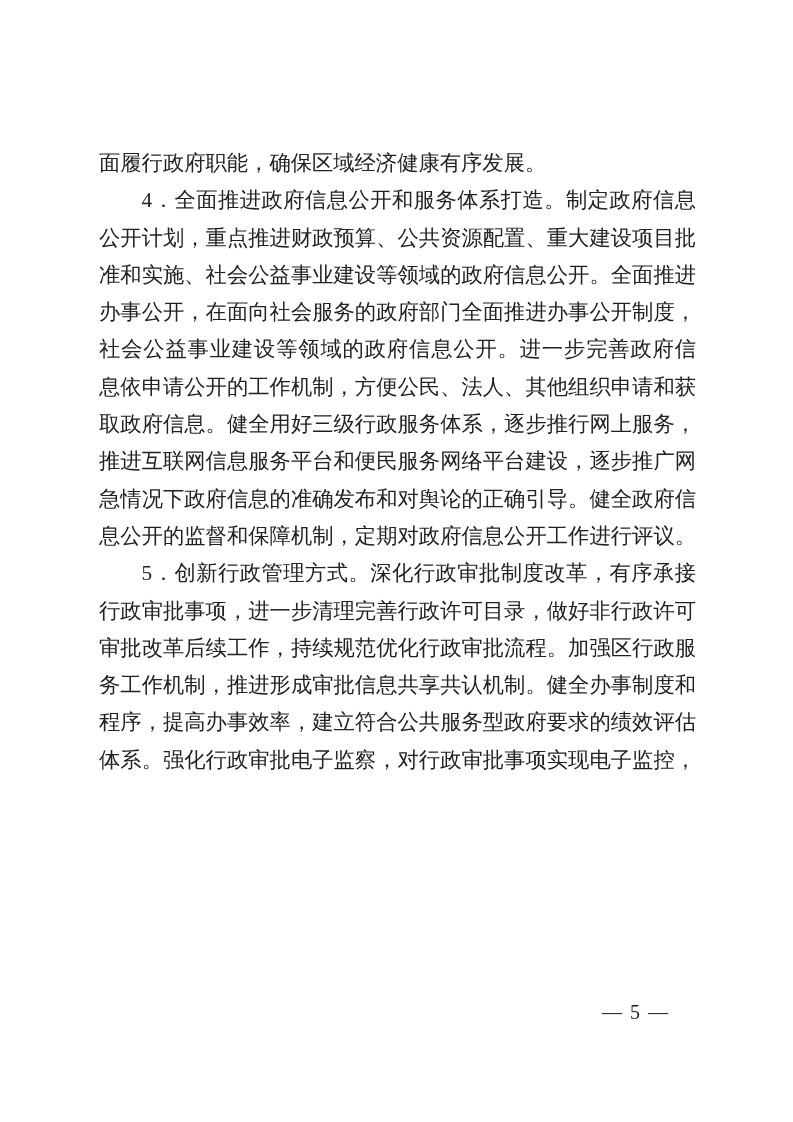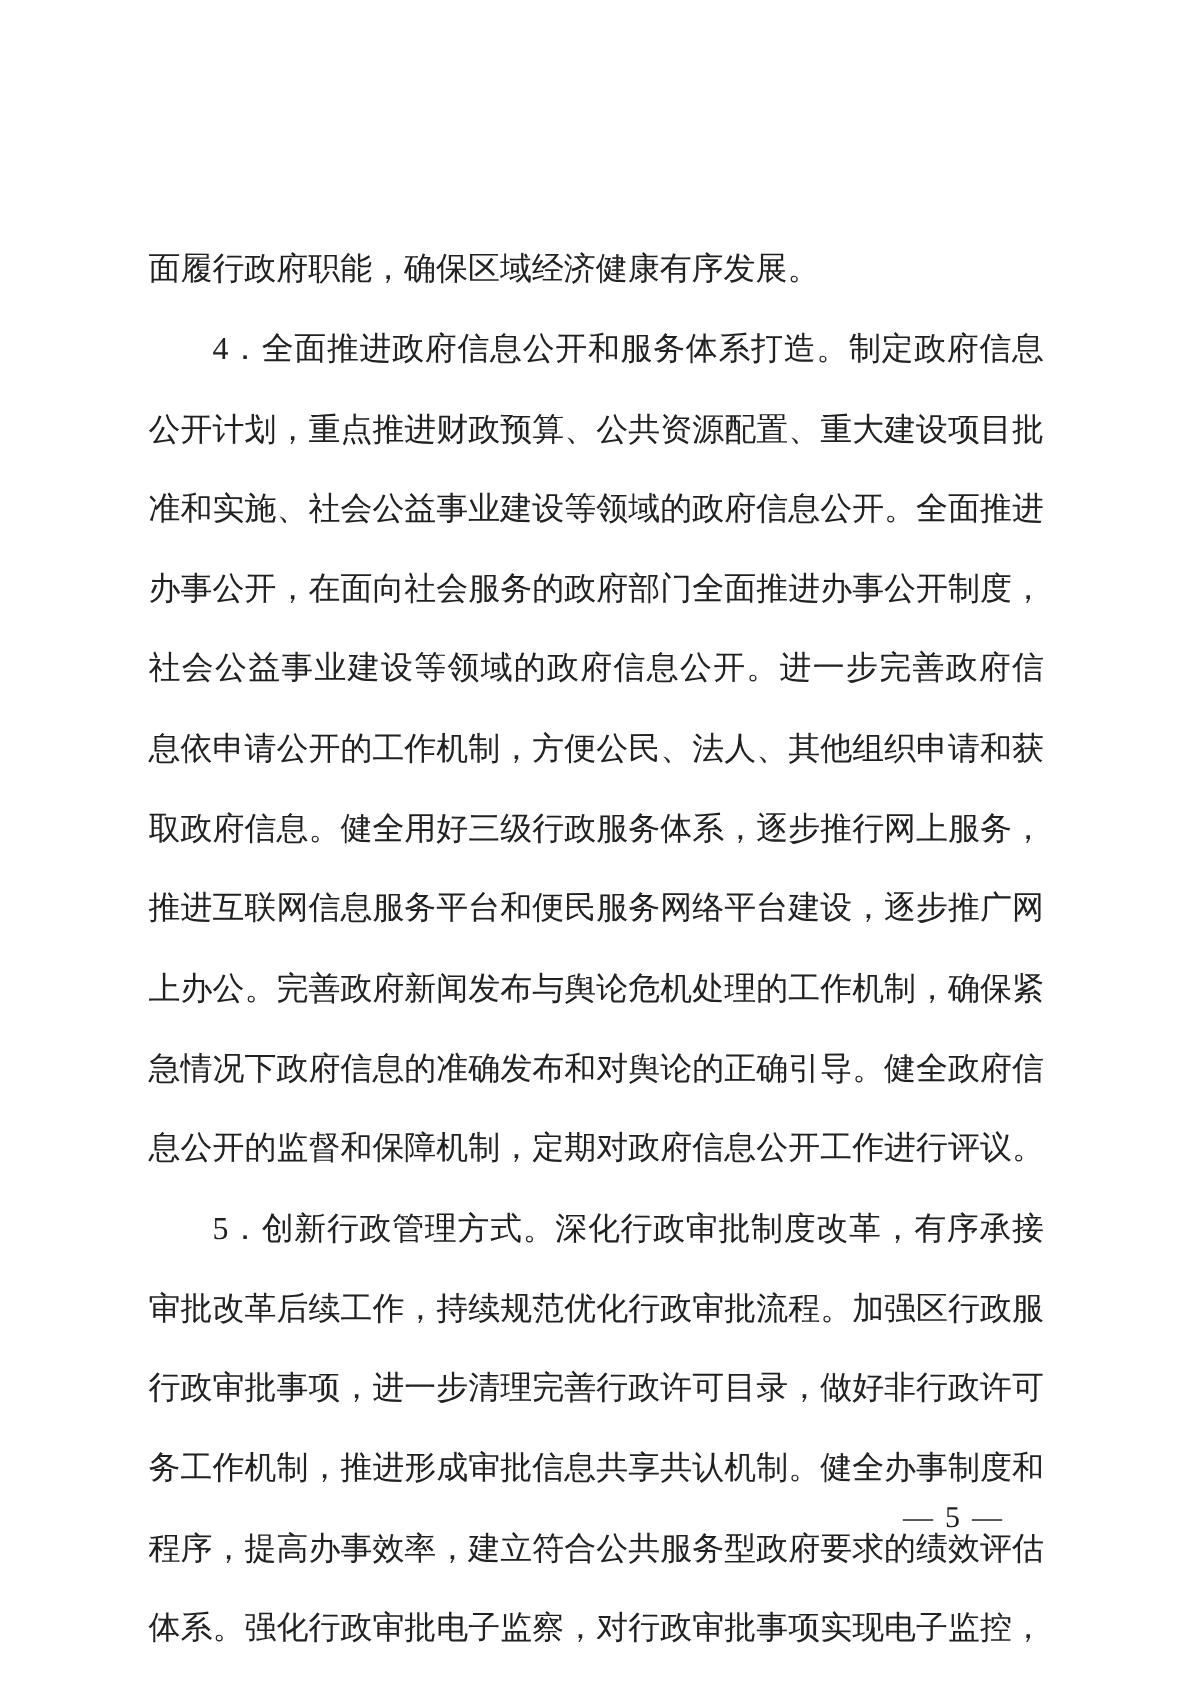--- a/index.html
+++ b/index.html
@@ -21,21 +21,20 @@
     left: 99px;
     top: 145px;
     width: 597px;
   }
   .line {
     font-size: 21.3px;
     line-height: 37.3px;
     height: 37.3px;
     white-space: nowrap;
     overflow: visible;
-    margin-top: 16px;
   }
   .line.fill {
     white-space: normal;
     text-align: justify;
     text-align-last: justify;
     text-justify: inter-character;
   }
   .line.indent {
     text-indent: 2em;
   }
@@ -61,28 +60,27 @@
       </div>
       <div>
         <div class="line fill indent">4．全面推进政府信息公开和服务体系打造。制定政府信息</div>
         <div class="line fill">公开计划，重点推进财政预算、公共资源配置、重大建设项目批</div>
         <div class="line fill">准和实施、社会公益事业建设等领域的政府信息公开。全面推进</div>
         <div class="line fill">办事公开，在面向社会服务的政府部门全面推进办事公开制度，</div>
         <div class="line fill">社会公益事业建设等领域的政府信息公开。进一步完善政府信</div>
         <div class="line fill">息依申请公开的工作机制，方便公民、法人、其他组织申请和获</div>
         <div class="line fill">取政府信息。健全用好三级行政服务体系，逐步推行网上服务，</div>
         <div class="line fill">推进互联网信息服务平台和便民服务网络平台建设，逐步推广网</div>
-        <div class="line fill">上办公。完善政府新闻发布与舆论危机处理的工作机制，确保紧</div>
         <div class="line fill">急情况下政府信息的准确发布和对舆论的正确引导。健全政府信</div>
         <div class="line fill">息公开的监督和保障机制，定期对政府信息公开工作进行评议。</div>
       </div>
       <div>
         <div class="line fill indent">5．创新行政管理方式。深化行政审批制度改革，有序承接</div>
+        <div class="line fill">行政审批事项，进一步清理完善行政许可目录，做好非行政许可</div>
         <div class="line fill">审批改革后续工作，持续规范优化行政审批流程。加强区行政服</div>
-        <div class="line fill">行政审批事项，进一步清理完善行政许可目录，做好非行政许可</div>
         <div class="line fill">务工作机制，推进形成审批信息共享共认机制。健全办事制度和</div>
         <div class="line fill">程序，提高办事效率，建立符合公共服务型政府要求的绩效评估</div>
         <div class="line fill">体系。强化行政审批电子监察，对行政审批事项实现电子监控，</div>
       </div>
     </div>
   <div class="footer">
     <span>— 5 —</span>
   </div>
 </div>
 

